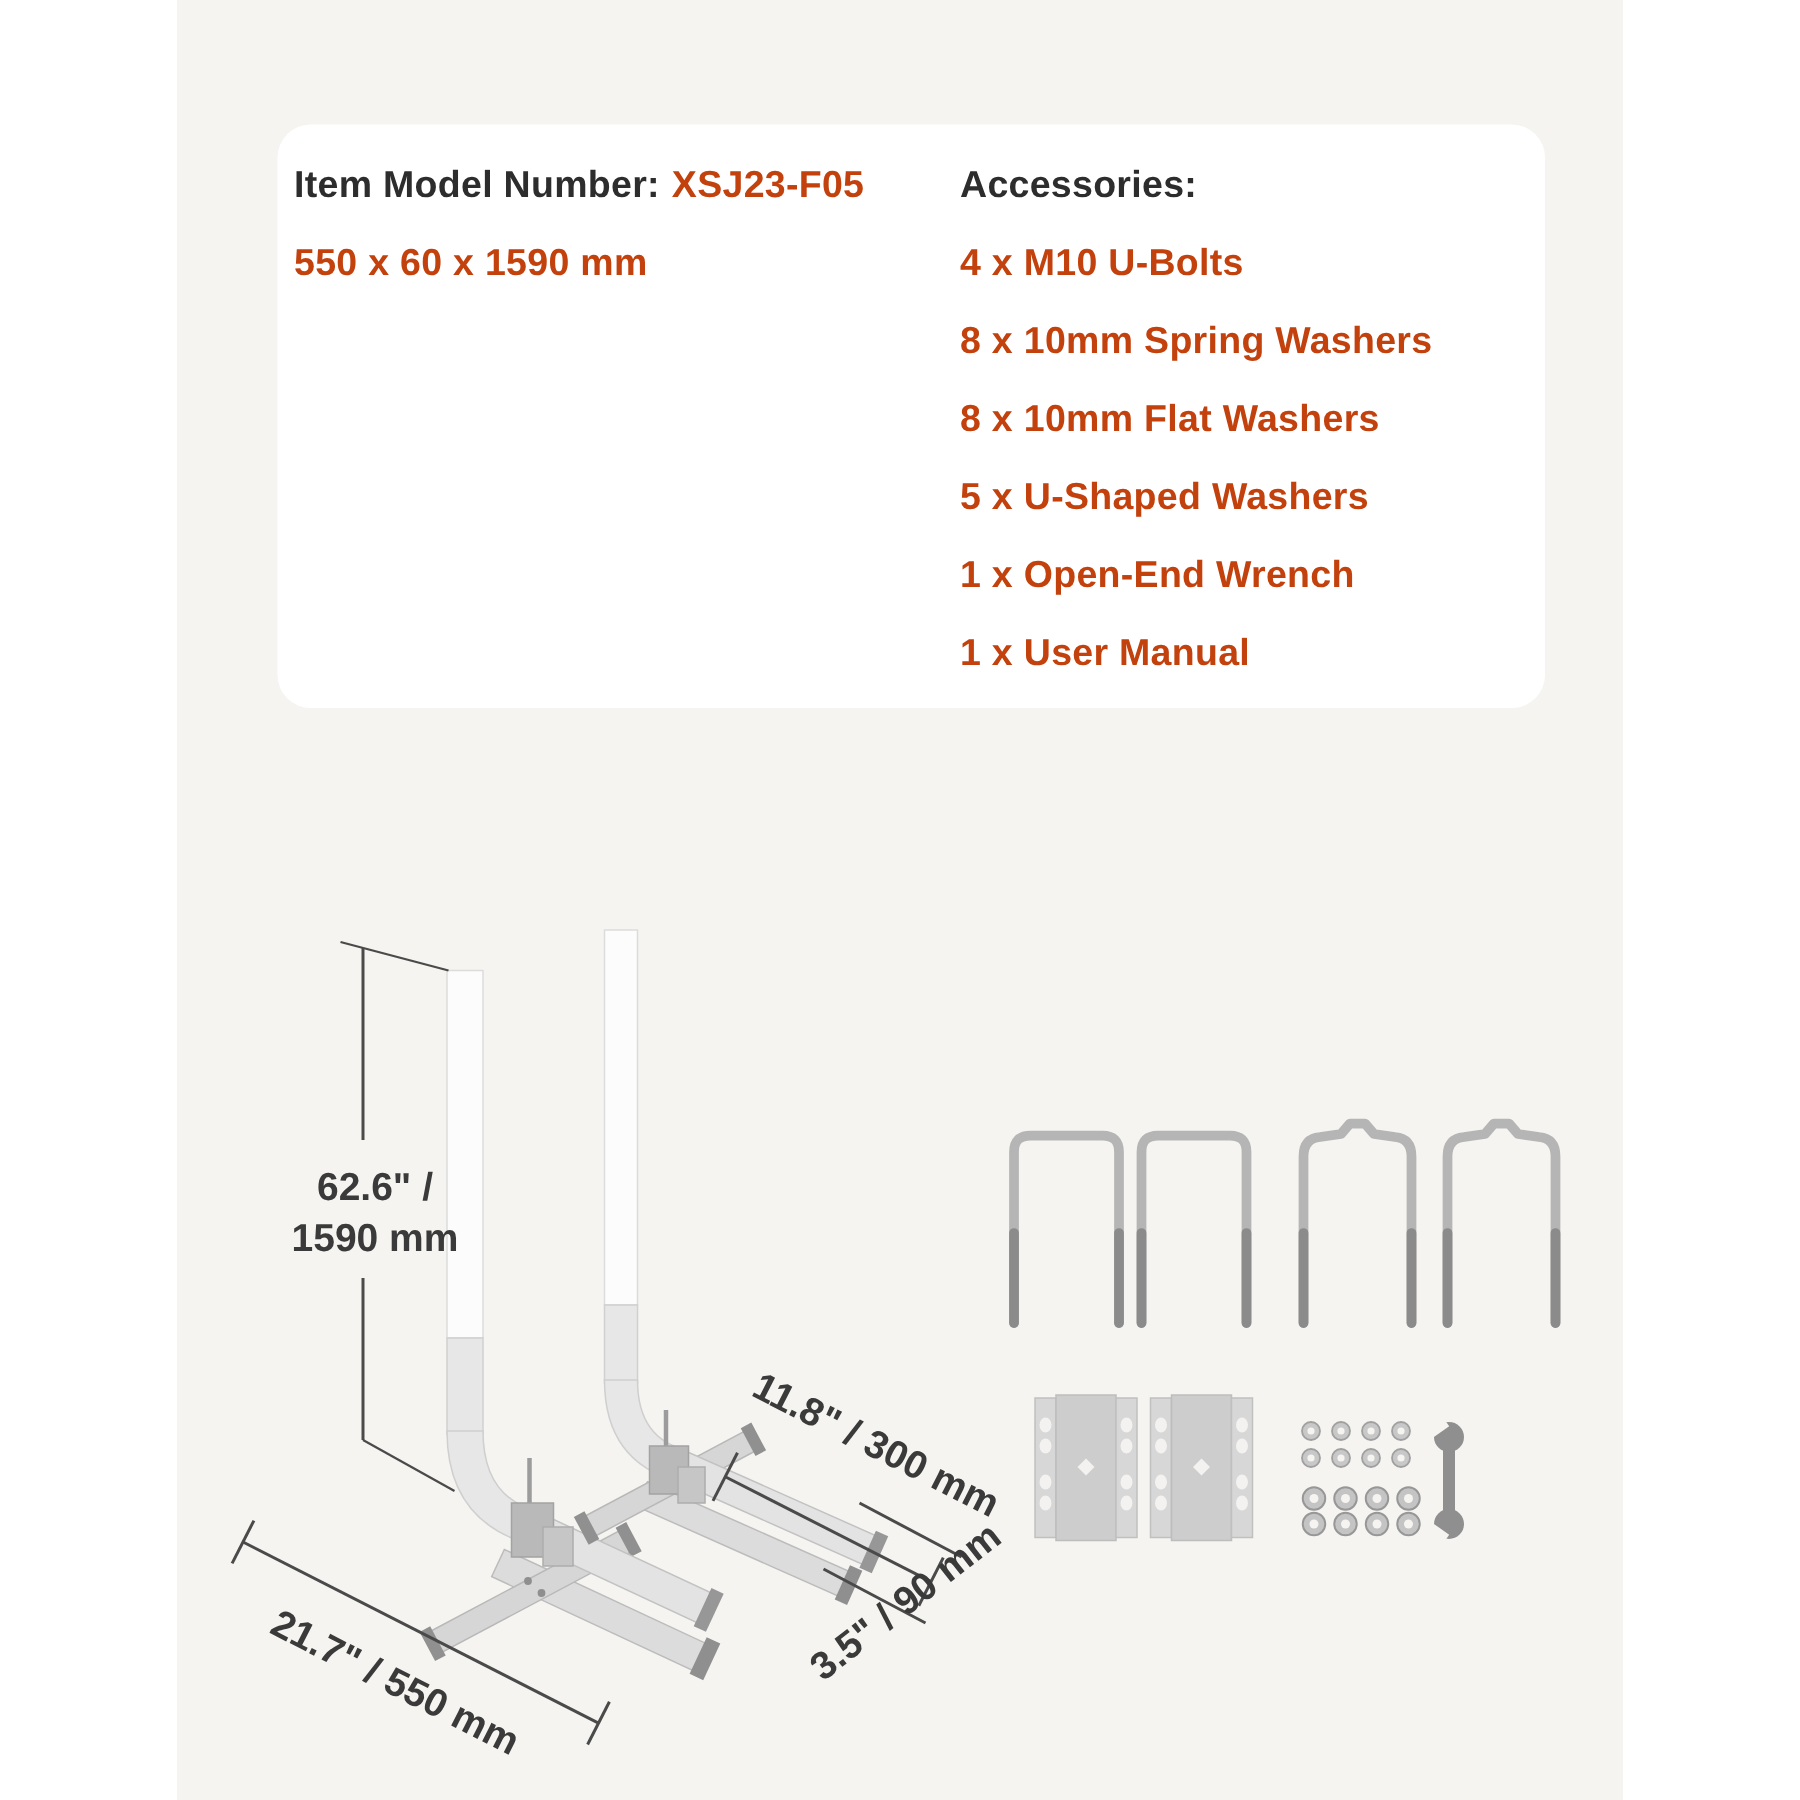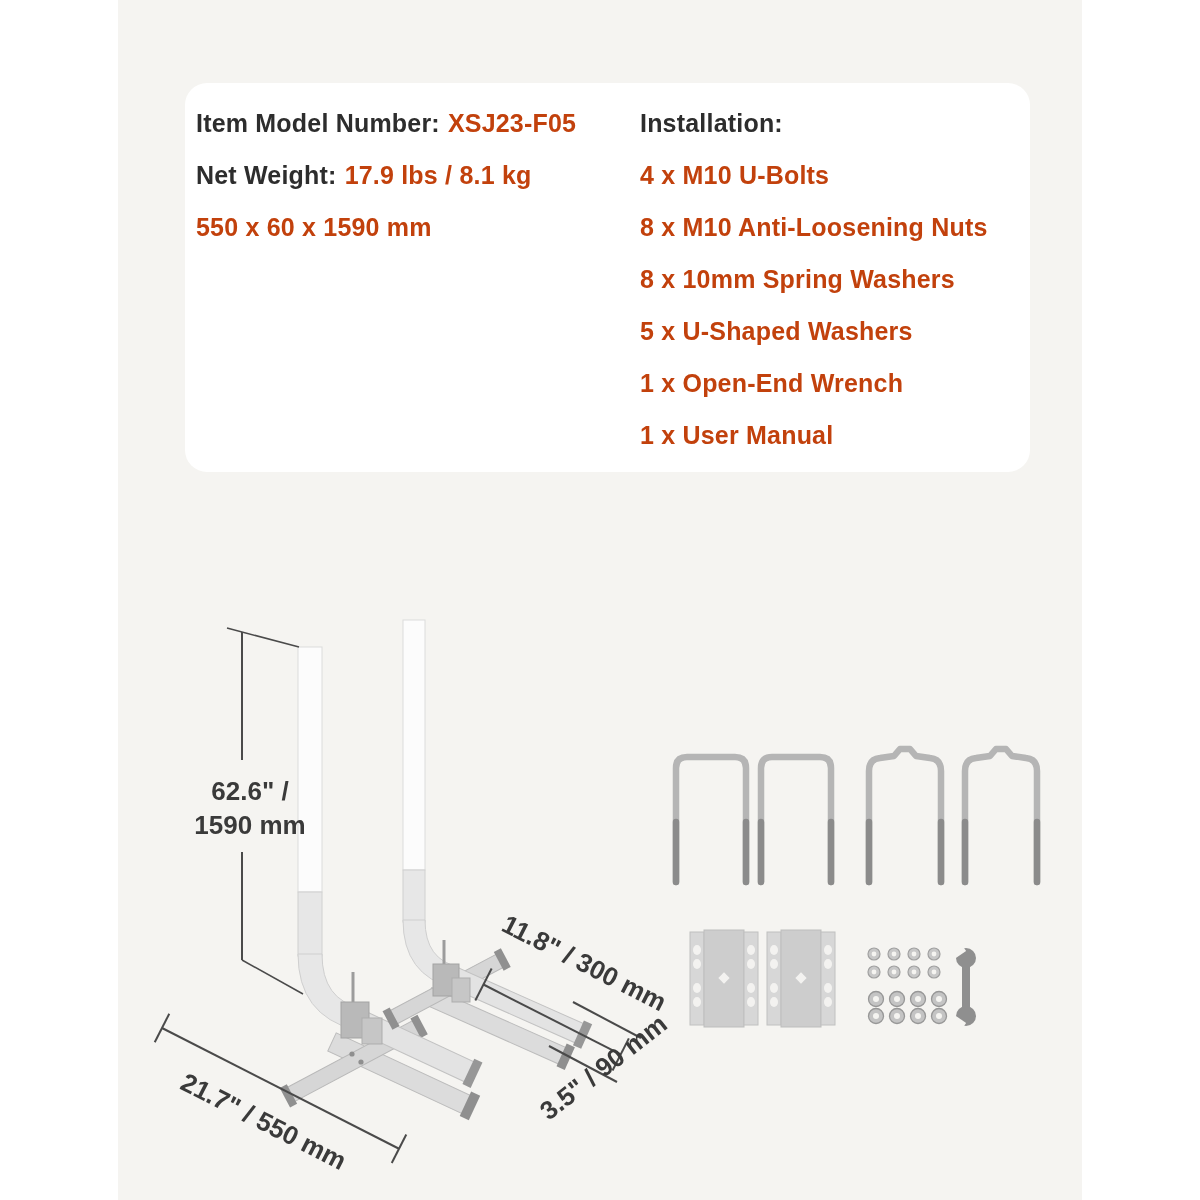--- a/index.html
+++ b/index.html
@@ -39,41 +39,37 @@
 
   <div class="canvas"></div>
 
   <div class="spec-card">
     <div class="col col-left">
       <div class="row">
         <span class="lbl">Item Model Number:</span>
         <span class="val">XSJ23-F05</span>
       </div>
       <div class="row">
-        <span class="lbl">Net Weight:</span>
-        <span class="val">17.9 lbs / 8.1 kg</span>
-      </div>
-      <div class="row">
 
         <span class="val">550 x 60 x 1590 mm</span>
       </div>
     </div>
 
     <div class="col col-right">
       <div class="row">
-        <span class="lbl">Installation:</span>
+        <span class="lbl">Accessories:</span>
       </div>
       <div class="row">
         <span class="val">4 x M10 U-Bolts</span>
       </div>
       <div class="row">
-        <span class="val">8 x M10 Anti-Loosening Nuts</span>
-      </div>
-      <div class="row">
         <span class="val">8 x 10mm Spring Washers</span>
+      </div>
+      <div class="row">
+        <span class="val">8 x 10mm Flat Washers</span>
       </div>
       <div class="row">
         <span class="val">5 x U-Shaped Washers</span>
       </div>
       <div class="row">
         <span class="val">1 x Open-End Wrench</span>
       </div>
       <div class="row">
         <span class="val">1 x User Manual</span>
       </div>

